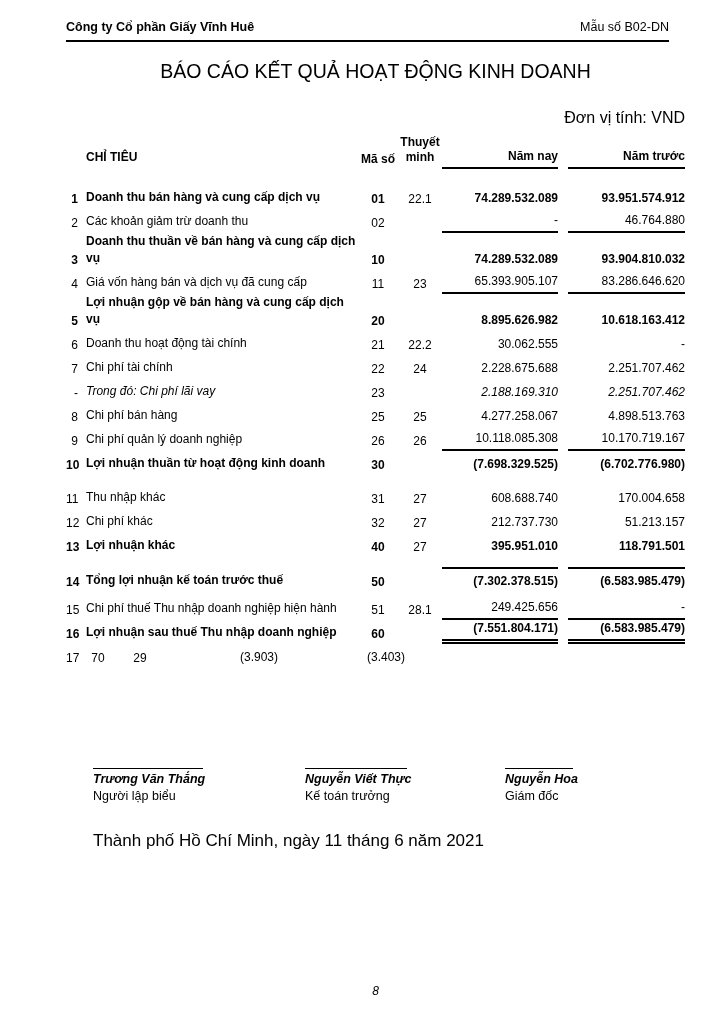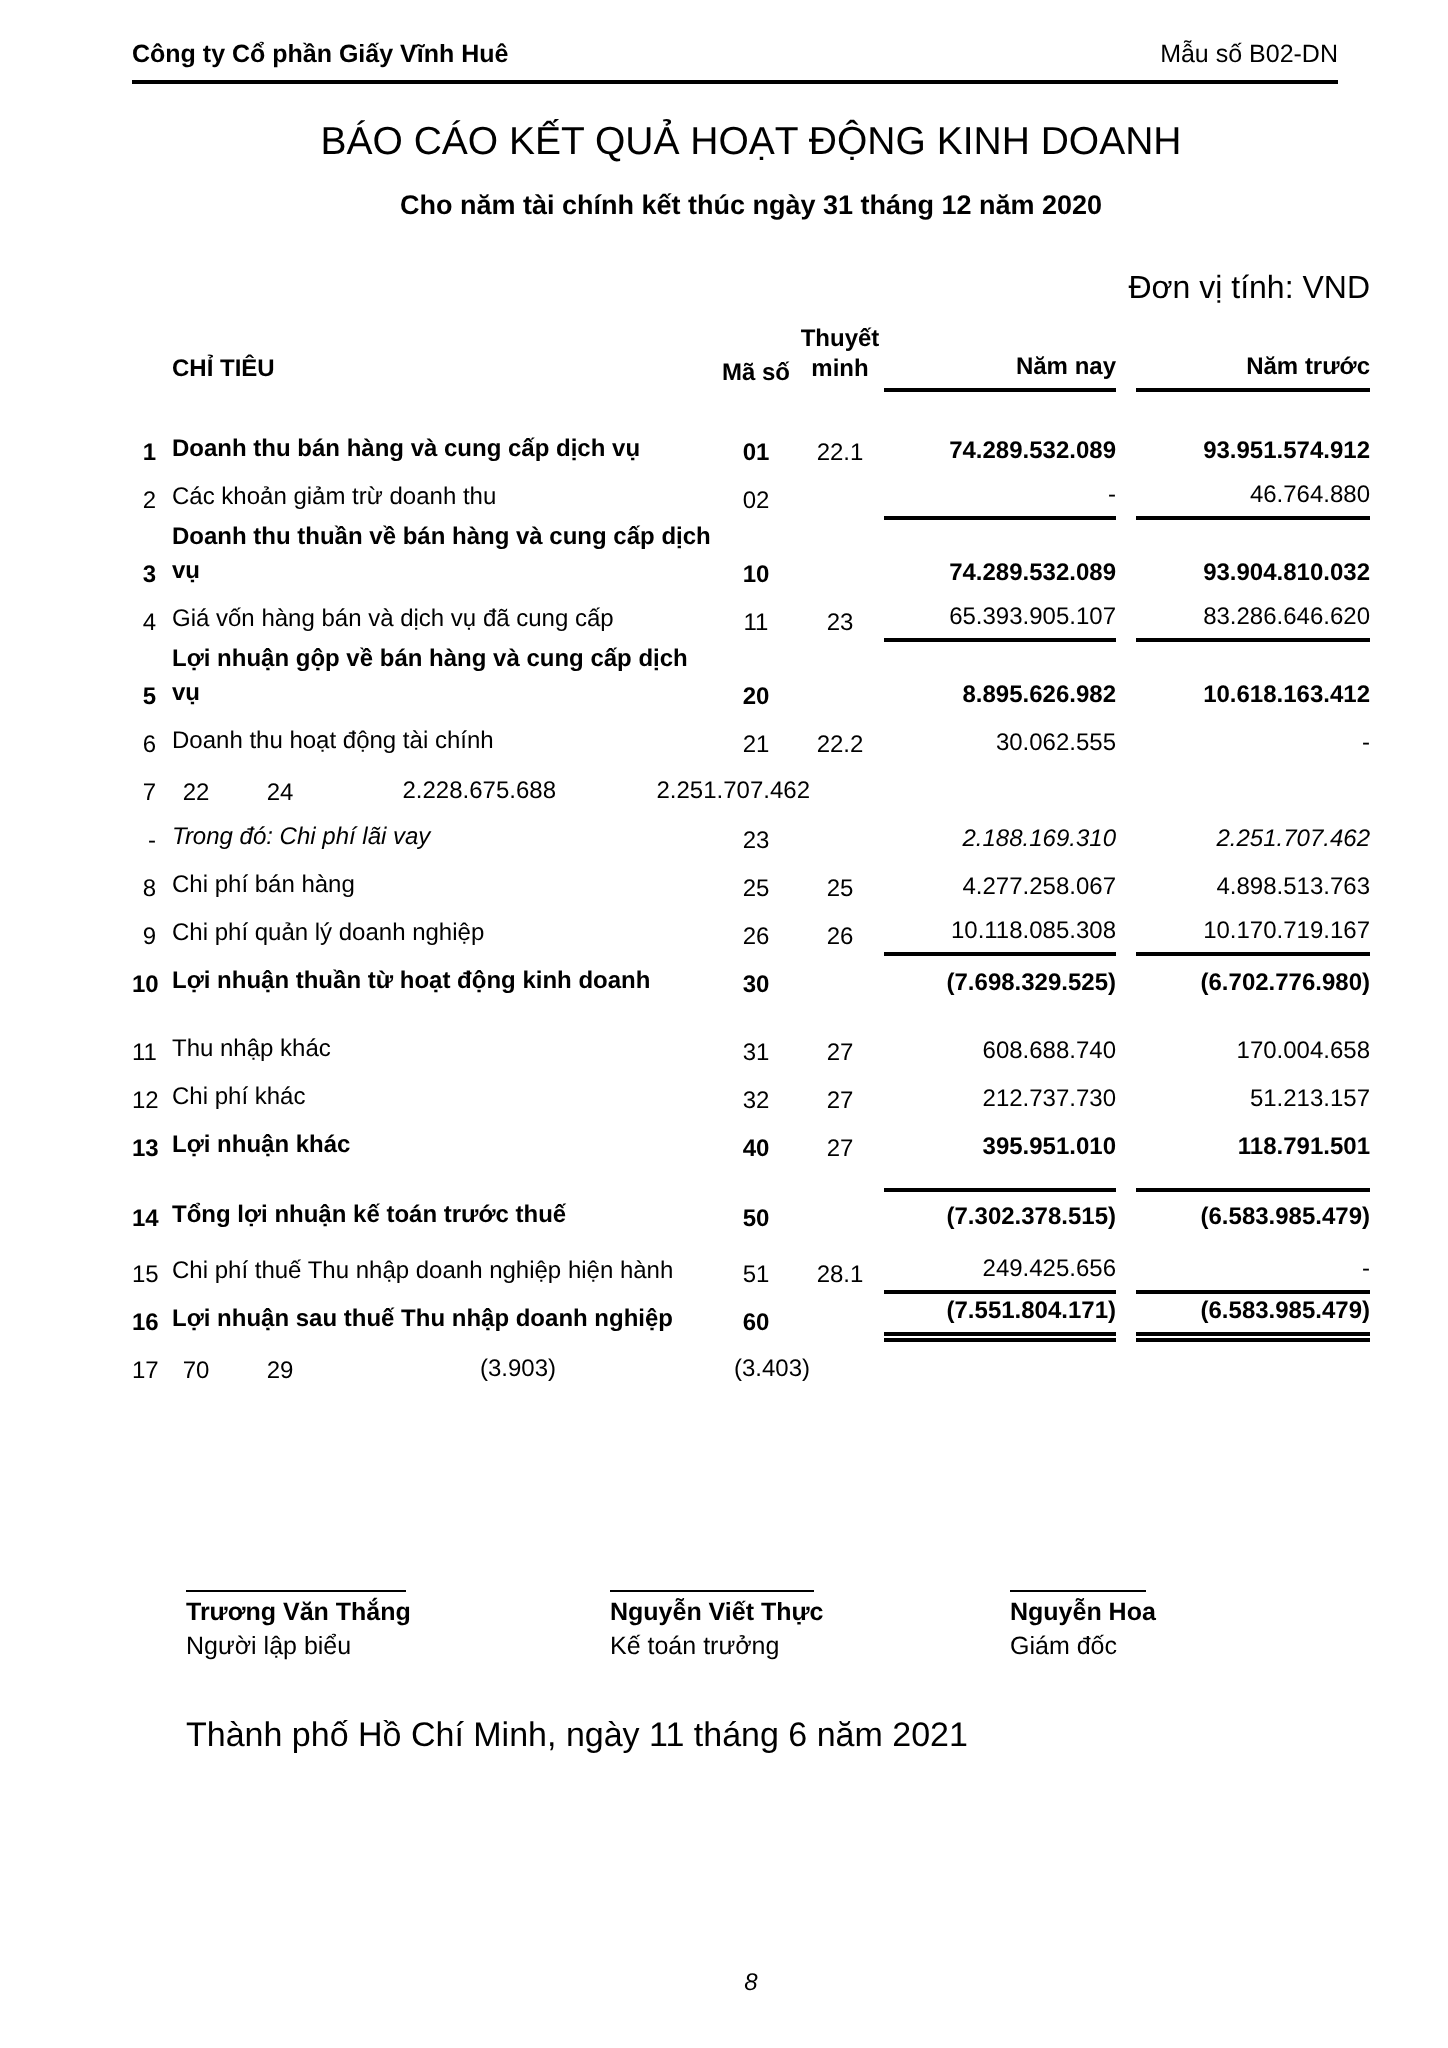--- a/index.html
+++ b/index.html
@@ -49,21 +49,21 @@
   .rule-below .c-cur, .rule-below .c-pri { border-bottom:2px solid #000; }
   .rule-above .c-cur, .rule-above .c-pri { border-top:2px solid #000; padding-top:5px; }
   .rule-double .c-cur, .rule-double .c-pri { border-bottom:5px double #000; }
   .gap-lg { margin-top:10px; }
   .gap-sm { margin-top:4px;justify-content:space-between; }
 
   
   .sign-block { position:relative; height:48px; margin-top:100px; font-size:12.5px; }
   .sig { position:absolute; top:0; }
   .sig-line { border-top:1.5px solid #000; margin-bottom:3px; }
-  .sig-name { font-weight:bold; }
+  .sig-name { font-weight:bold;font-style:italic; }
   .sig-role { margin-top:3px; }
   .sig-0 { left:27px; }  .sig-0 .sig-line { width:110px; }
   .sig-1 { left:239px; } .sig-1 .sig-line { width:102px; }
   .sig-2 { left:439px; } .sig-2 .sig-line { width:68px; }
 
   .date-line { margin-top:15px; margin-left:27px; font-size:17px; }
 
   .page-number {
     position:absolute; bottom:26px; left:66px; right:39px;
     text-align:center; font-style:italic; font-size:12px;
@@ -73,21 +73,20 @@
 <body>
 
 <div class="page">
 
   <div class="doc-header">
     <span class="company">Công ty Cổ phần Giấy Vĩnh Huê</span>
     <span class="form-no">Mẫu số B02-DN</span>
   </div>
 
   <div class="title">BÁO CÁO KẾT QUẢ HOẠT ĐỘNG KINH DOANH</div>
-  <div class="subtitle">Cho năm tài chính kết thúc ngày 31 tháng 12 năm 2020</div>
   <div class="unit">Đơn vị tính: VND</div>
 
   <div class="fin-table">
     <div class="trow thead">
       <div class="cell c-no"></div>
       <div class="cell c-label">CHỈ TIÊU</div>
       <div class="cell c-code">Mã số</div>
       <div class="cell c-note">Thuyết minh</div>
       <div class="cell c-cur">Năm nay</div>
       <div class="cell c-pri">Năm trước</div>
@@ -136,20 +135,21 @@
         <div class="trow">
       <div class="cell c-no">6</div>
       <div class="cell c-label">Doanh thu hoạt động tài chính</div>
       <div class="cell c-code">21</div>
       <div class="cell c-note">22.2</div>
       <div class="cell c-cur">30.062.555</div>
       <div class="cell c-pri">-</div>
     </div>
         <div class="trow">
       <div class="cell c-no">7</div>
+      <div class="cell c-label">Chi phí tài chính</div>
       <div class="cell c-code">22</div>
       <div class="cell c-note">24</div>
       <div class="cell c-cur">2.228.675.688</div>
       <div class="cell c-pri">2.251.707.462</div>
     </div>
         <div class="trow italic">
       <div class="cell c-no">-</div>
       <div class="cell c-label">Trong đó: Chi phí lãi vay</div>
       <div class="cell c-code">23</div>
       <div class="cell c-note"></div>

